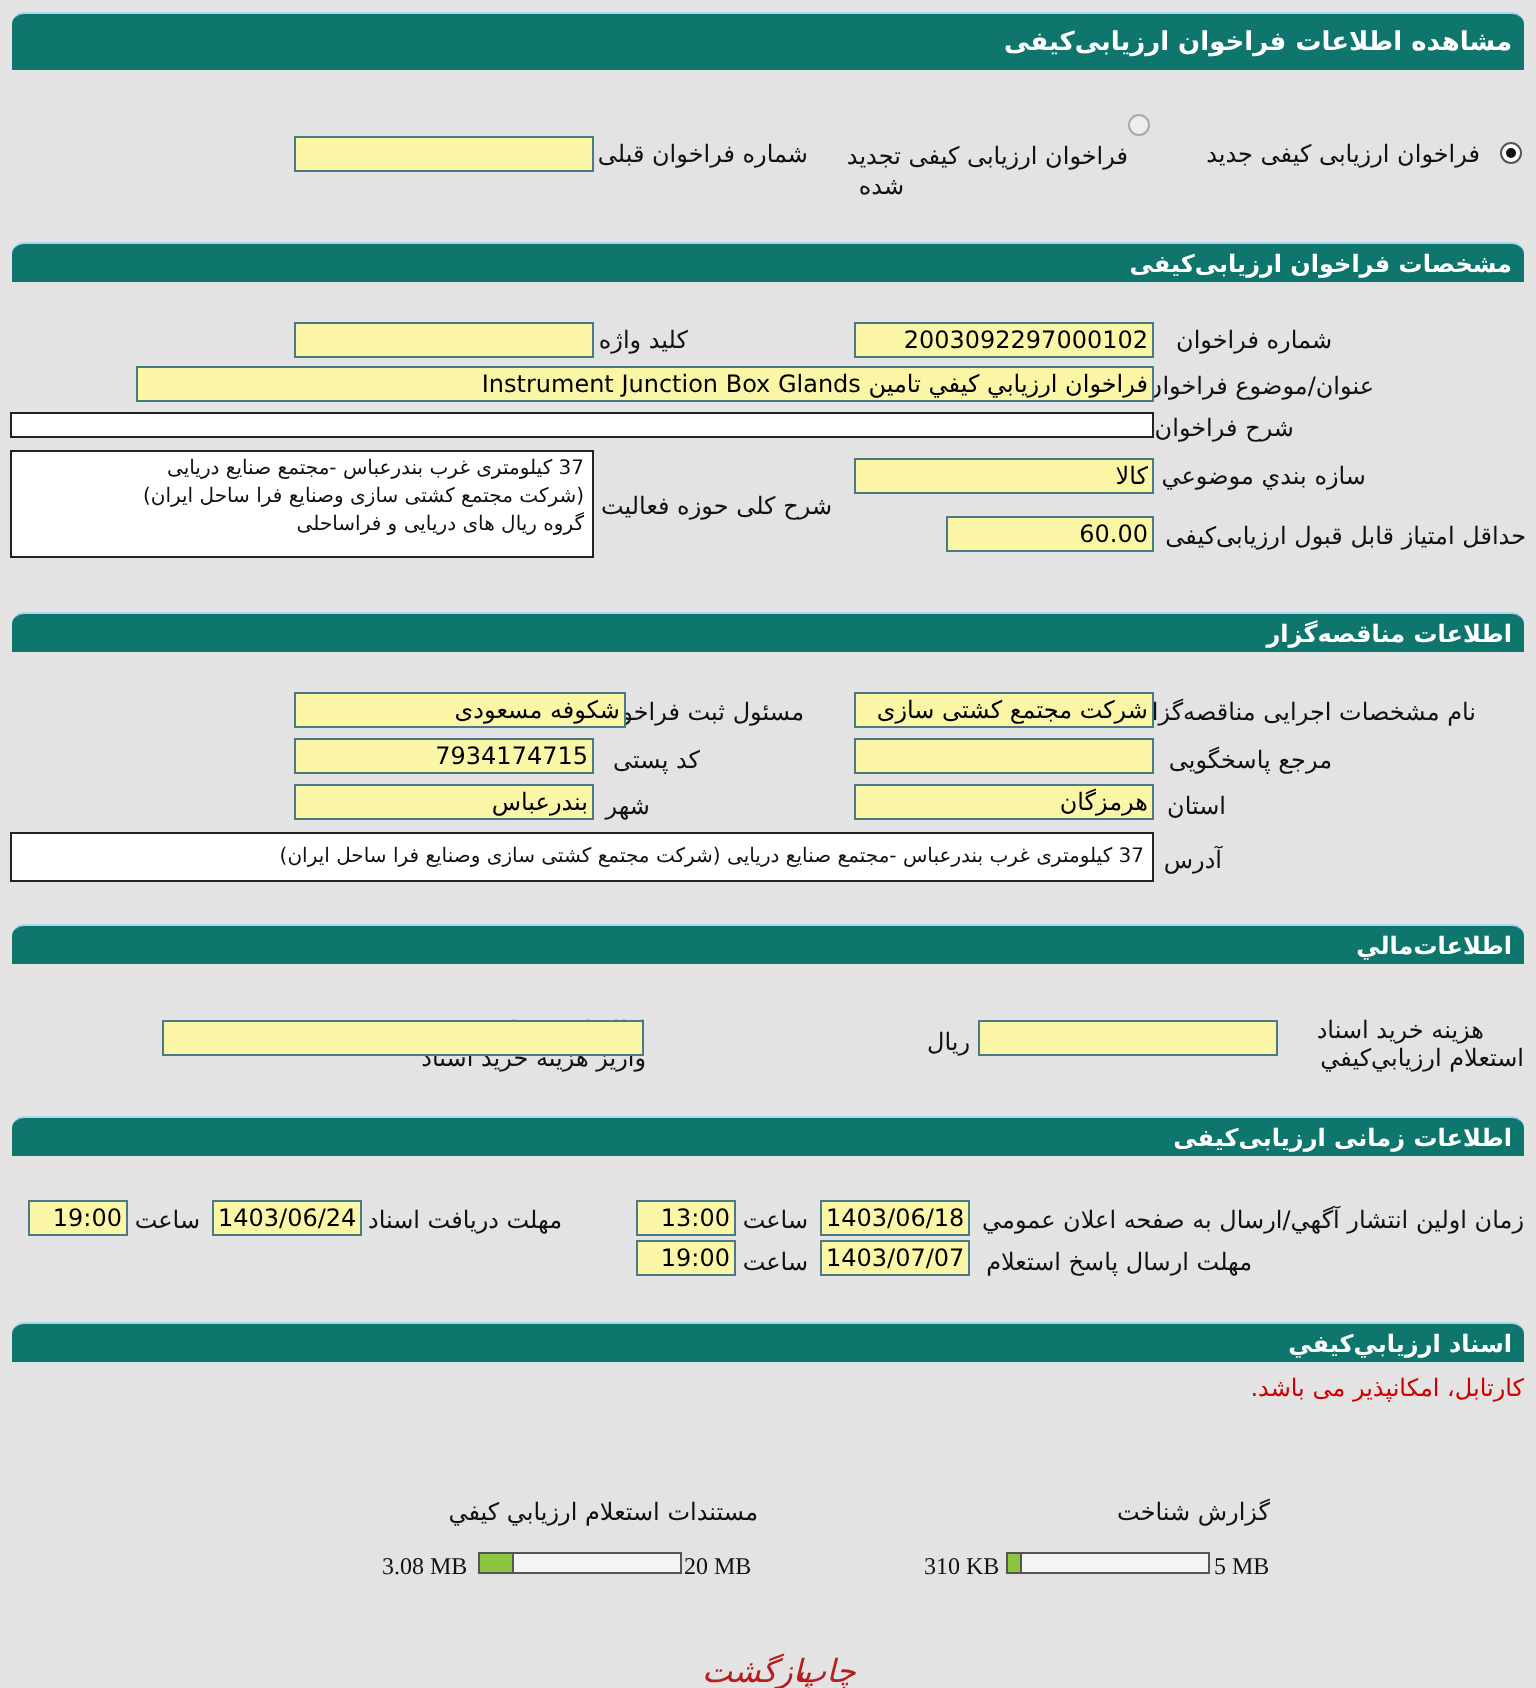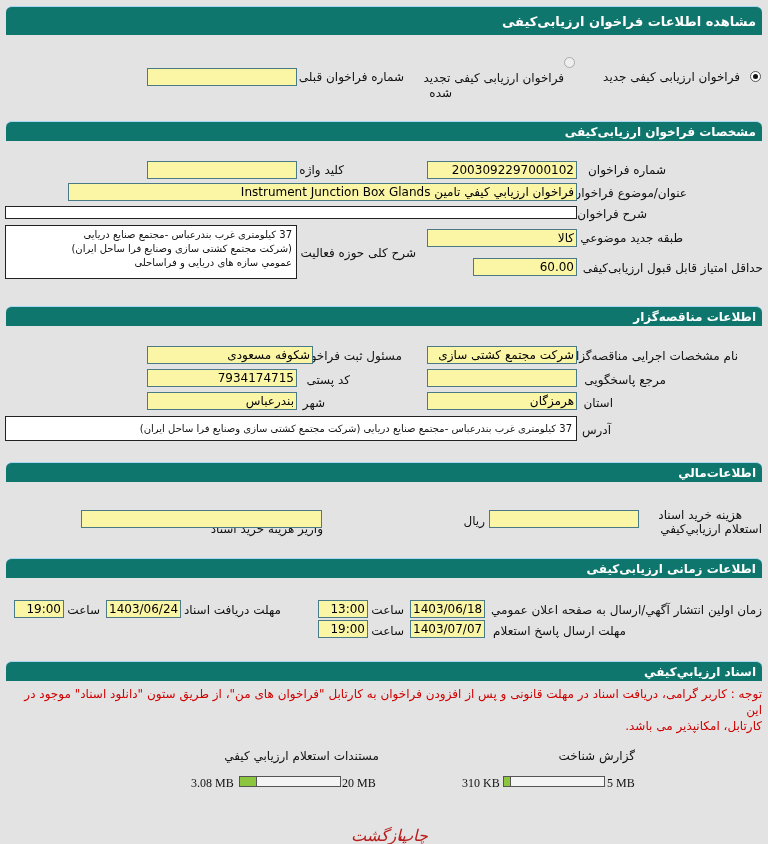--- a/index.html
+++ b/index.html
@@ -127,28 +127,28 @@
 <div class="field ltrnum" style="left:427px; top:161px; width:150px;">2003092297000102</div>
 <div class="lbl" style="right:424px; top:163px;">کلید واژه</div>
 <div class="field" style="left:147px; top:161px; width:150px;"></div>
 
 <div class="lbl" style="right:81px; top:186px;">عنوان/موضوع فراخوان</div>
 <div class="field" style="left:68px; top:183px; width:509px;">فراخوان ارزيابي كيفي تامين Instrument Junction Box  Glands</div>
 
 <div class="lbl" style="right:121px; top:207px;">شرح فراخوان</div>
 <div class="box-white" style="left:5px; top:206px; width:572px; height:13px; padding:0;"></div>
 
-<div class="lbl" style="right:85px; top:231px;">طبقه جدید موضوعي</div>
+<div class="lbl" style="right:85px; top:231px;">سازه بندي موضوعي</div>
 <div class="field" style="left:427px; top:229px; width:150px;">کالا</div>
 
 <div class="lbl" style="right:352px; top:246px;">شرح کلی حوزه فعالیت</div>
 <div class="box-white" style="left:5px; top:225px; width:292px; height:54px;">
   <div>37 کیلومتری غرب بندرعباس -مجتمع صنایع دریایی</div>
   <div>(شرکت مجتمع کشتی سازی وصنایع فرا ساحل ایران)</div>
-  <div>عمومي سازه های دریایی و فراساحلی</div>
+  <div>گروه ریال های دریایی و فراساحلی</div>
 </div>
 
 <div class="lbl" style="right:5px; top:261px;">حداقل امتیاز قابل قبول ارزیابی‌کیفی</div>
 <div class="field ltrnum" style="left:473px; top:258px; width:104px;">60.00</div>
 
 <div class="bar bar-sec" style="top:306px;">اطلاعات مناقصه‌گزار</div>
 
 <div class="lbl" style="right:30px; top:349px;">نام مشخصات اجرایی مناقصه‌گزار</div>
 <div class="field" style="left:427px; top:346px; width:150px;">شرکت مجتمع کشتی سازی</div>
 <div class="lbl" style="right:366px; top:349px;">مسئول ثبت فراخوان</div>
@@ -191,21 +191,20 @@
 <div class="field ltrnum" style="left:14px; top:600px; width:50px;">19:00</div>
 
 <div class="lbl" style="right:142px; top:624px;">مهلت ارسال پاسخ استعلام</div>
 <div class="field ltrnum" style="left:410px; top:620px; width:75px;">1403/07/07</div>
 <div class="lbl" style="right:364px; top:624px;">ساعت</div>
 <div class="field ltrnum" style="left:318px; top:620px; width:50px;">19:00</div>
 
 <div class="bar bar-sec" style="top:661px;">اسناد ارزيابي‌كيفي</div>
 
 <div class="note" style="right:6px; top:686px; width:756px;">
-  <div>توجه : کاربر گرامی، دریافت اسناد در مهلت قانونی و پس از افزودن فراخوان به کارتابل "فراخوان های من"، از طریق ستون "دانلود اسناد" موجود در این</div>
   <div>کارتابل، امکانپذیر می باشد.</div>
 </div>
 
 <div class="lbl" style="right:133px; top:749px;">گزارش شناخت</div>
 <div class="sz" style="left:607px; top:776px;">5 MB</div>
 <div class="progress" style="left:503px; top:776px; width:102px;">
   <div class="fill" style="width:6%;"></div>
 </div>
 <div class="sz" style="left:462px; top:776px;">310 KB</div>
 

